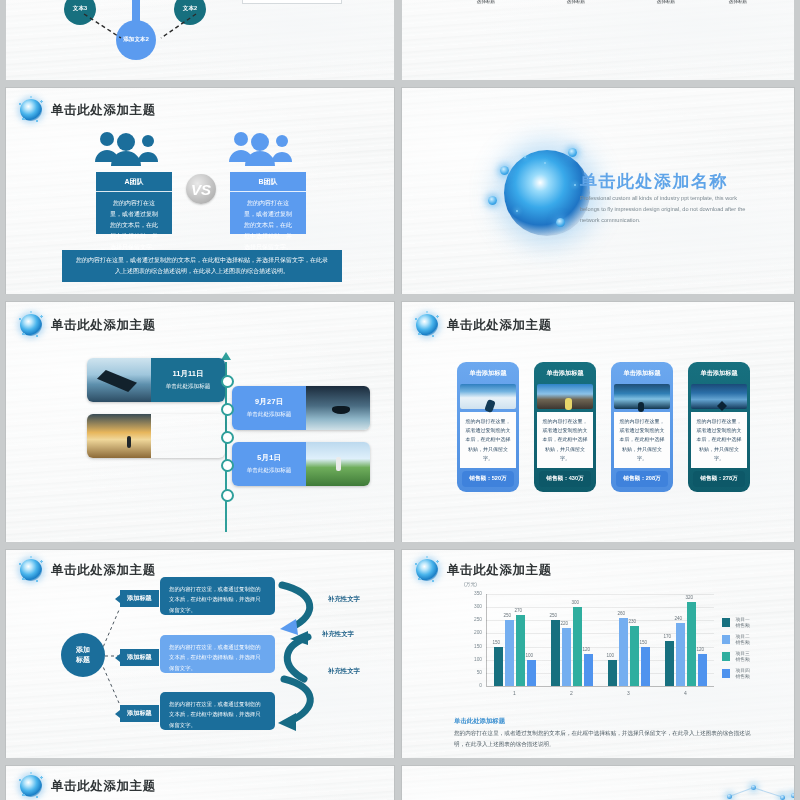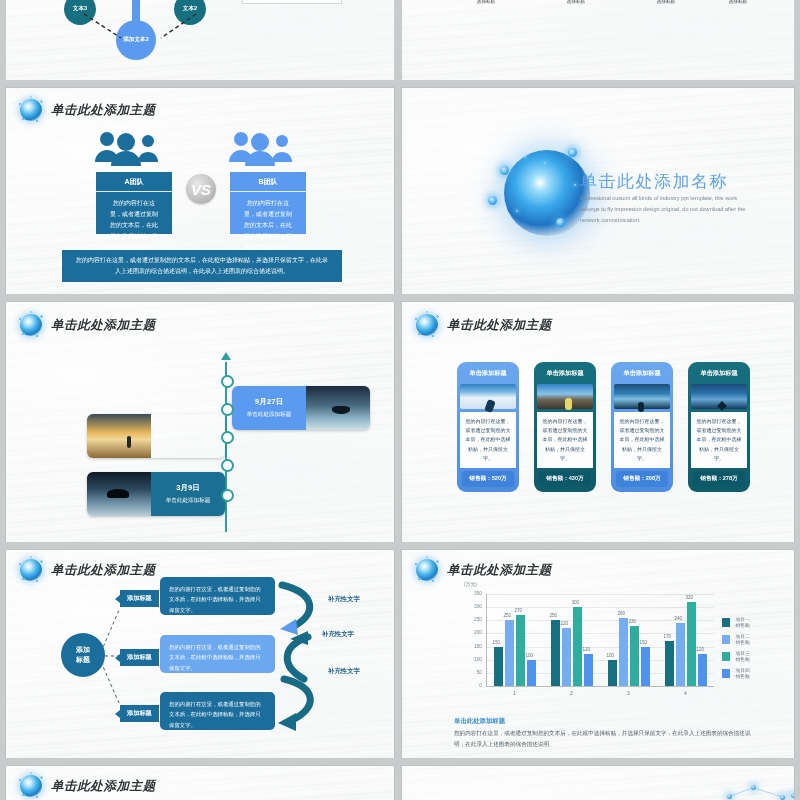--- a/index.html
+++ b/index.html
@@ -24,21 +24,21 @@
     content:"";position:absolute;inset:0;
     background:
       radial-gradient(120% 60% at 20% 30%, rgba(255,255,255,.85), rgba(255,255,255,0) 60%),
       radial-gradient(80% 40% at 75% 70%, rgba(245,247,248,.9), rgba(255,255,255,0) 70%);
     pointer-events:none;
   }
   .gap-h{position:absolute;left:0;width:800px;height:8px;background:#c9cccd;}
   .gap-v{position:absolute;top:0;width:8px;height:800px;background:#c9cccd;}
 
   
-  .hdr{position:absolute;display:flex;align-items:center;gap:9px;z-index:5;font-style:italic;}
+  .hdr{position:absolute;display:flex;align-items:center;gap:9px;z-index:5;}
   .globe{
     width:22px;height:22px;border-radius:50%;
     background:
       radial-gradient(circle at 38% 34%, #ffffff 0%, #b9e6fb 18%, #49b4ec 42%, #1b7fc6 66%, rgba(30,120,190,.25) 80%, rgba(30,120,190,0) 100%);
     box-shadow:0 0 6px 2px rgba(90,175,235,.45);
     position:relative;flex:0 0 auto;
   }
   .globe:after{
     content:"";position:absolute;inset:-4px;border-radius:50%;
     background:
@@ -74,21 +74,21 @@
     position:absolute;width:86px;height:86px;border-radius:50%;
     background:
       radial-gradient(circle at 42% 38%, #ffffff 0%, #9adcfb 12%, #39a9ea 34%, #1f74c4 58%, rgba(25,105,180,.30) 74%, rgba(25,105,180,0) 100%);
     box-shadow:0 0 26px 8px rgba(80,170,235,.35);
   }
   .bigglobe .node{position:absolute;width:9px;height:9px;border-radius:50%;
     background:radial-gradient(circle at 40% 35%,#cdeeff,#3fa9ea 60%,#1f7cc6);
     box-shadow:0 0 7px 2px rgba(80,175,240,.7);}
   .bigglobe .spark{position:absolute;width:2px;height:2px;border-radius:50%;background:#8fd3f7;
     box-shadow:0 0 4px 1px rgba(120,205,245,.8);}
-  .title-main{position:absolute;font-size:17px;font-weight:normal;color:#5fa4e8;letter-spacing:1.5px;}
+  .title-main{position:absolute;font-size:17px;font-weight:bold;color:#5fa4e8;letter-spacing:1.5px;}
   .title-sub{position:absolute;font-size:5.6px;line-height:1.95;color:#7d8a92;width:172px;}
 
   
   .axis{position:absolute;width:2px;background:#2f9f9b;}
   .axis-arrow{position:absolute;width:0;height:0;border-left:5px solid transparent;border-right:5px solid transparent;border-bottom:8px solid #2f9f9b;}
   .tl-dot{position:absolute;width:9px;height:9px;border-radius:50%;background:#fff;border:2px solid #2f9f9b;z-index:3;}
   .tl-card{position:absolute;display:flex;border-radius:6px;overflow:hidden;
     box-shadow:0 1px 3px rgba(0,0,0,.22);height:44px;}
   .tl-card .thumb{width:64px;height:44px;flex:0 0 auto;}
   .tl-card .meta{width:74px;display:flex;flex-direction:column;justify-content:center;align-items:center;color:#fff;gap:4px;}
@@ -273,44 +273,52 @@
 
     <div class="axis" style="left:219px;top:60px;height:170px;"></div>
     <div class="axis-arrow" style="left:215px;top:50px;"></div>
 
     <div class="tl-dot" style="left:215px;top:73px;"></div>
     <div class="tl-dot" style="left:215px;top:101px;"></div>
     <div class="tl-dot" style="left:215px;top:129px;"></div>
     <div class="tl-dot" style="left:215px;top:157px;"></div>
     <div class="tl-dot" style="left:215px;top:187px;"></div>
 
+    <div class="tl-card tl-dark" style="left:81px;top:56px;width:138px;">
+      <div class="thumb th1"></div>
+      <div class="meta">
+        <span class="dt">11月11日</span>
+        <span class="lb">单击此处添加标题</span>
+      </div>
+
+    </div>
 
     <div class="tl-card tl-light" style="left:226px;top:84px;width:138px;">
       <div class="thumb th2"></div>
       <div class="meta">
         <span class="dt">9月27日</span>
         <span class="lb">单击此处添加标题</span>
       </div>
 
     </div>
 
     <div class="tl-card tl-dark" style="left:81px;top:112px;width:138px;">
       <div class="thumb th3"></div>
 
     </div>
 
-
-    <div class="tl-card tl-dark" style="left:81px;top:170px;width:138px;">
-      <div class="thumb th5"></div>
+    <div class="tl-card tl-light" style="left:226px;top:140px;width:138px;">
+      <div class="thumb th6"></div>
       <div class="meta">
-        <span class="dt">3月9日</span>
+        <span class="dt">5月1日</span>
         <span class="lb">单击此处添加标题</span>
       </div>
 
     </div>
+
   </div>
 
   <div class="slide" style="left:402px;top:302px;width:392px;height:240px;">
     <div class="hdr" style="left:14px;top:12px;">
       <span class="globe"></span>
       <span class="hdr-title">单击此处添加主题</span>
     </div>
 
     <div class="card cd-blue" style="left:55px;top:60px;height:130px;">
       <div class="c-title">单击添加标题</div>

